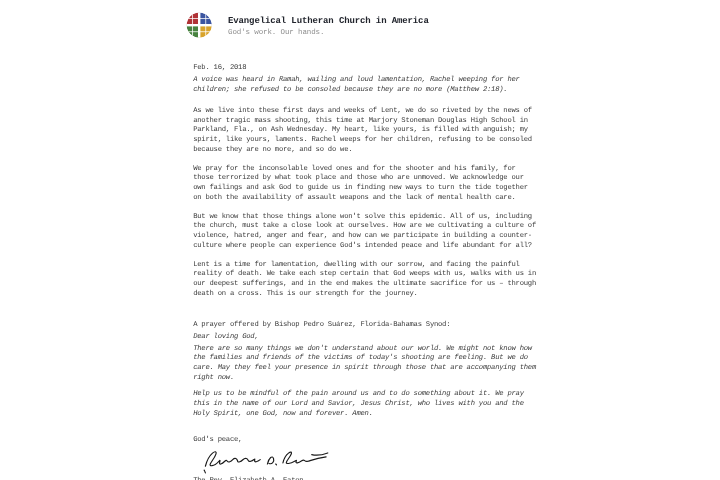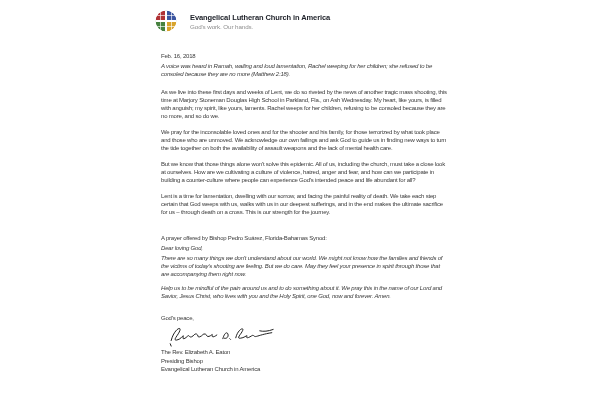--- a/index.html
+++ b/index.html
@@ -2,21 +2,21 @@
 <html><head>
 <meta charset="utf-8">
 <style>
   html, body { margin: 0; padding: 0; background: #ffffff; }
   .page {
     position: relative;
     width: 600px;
     height: 400px;
     background: #ffffff;
     overflow: hidden;
-    font-family: Liberation Sans, sans-serif;
+    font-family: Liberation Mono, monospace;
   }
   
   .letter-scale {
     position: absolute;
     left: 155px;
     top: 10px;
     width: 592px;
     transform: scale(0.5);
     transform-origin: 0 0;
     color: #3a3a3a;

